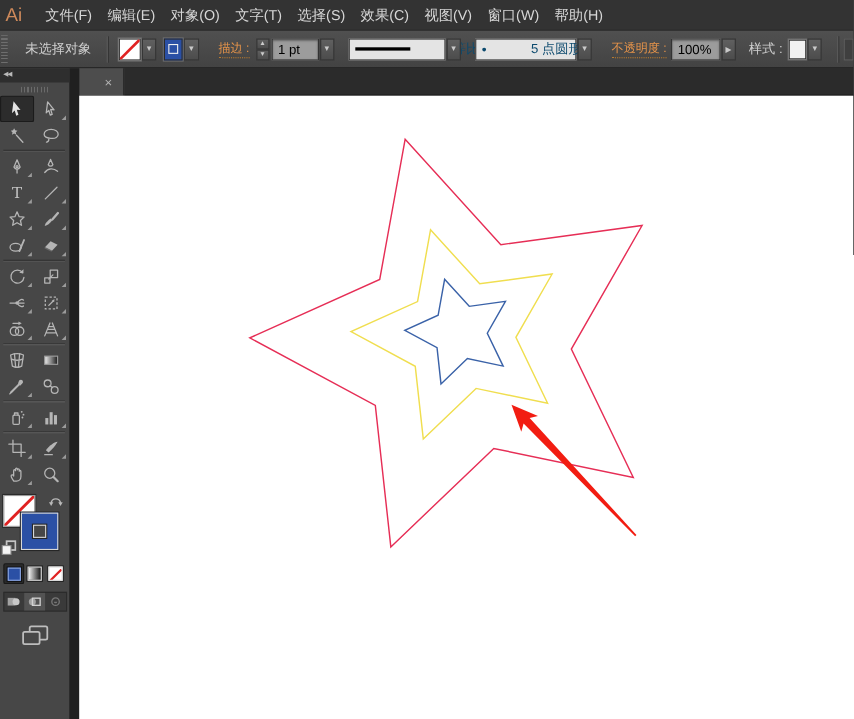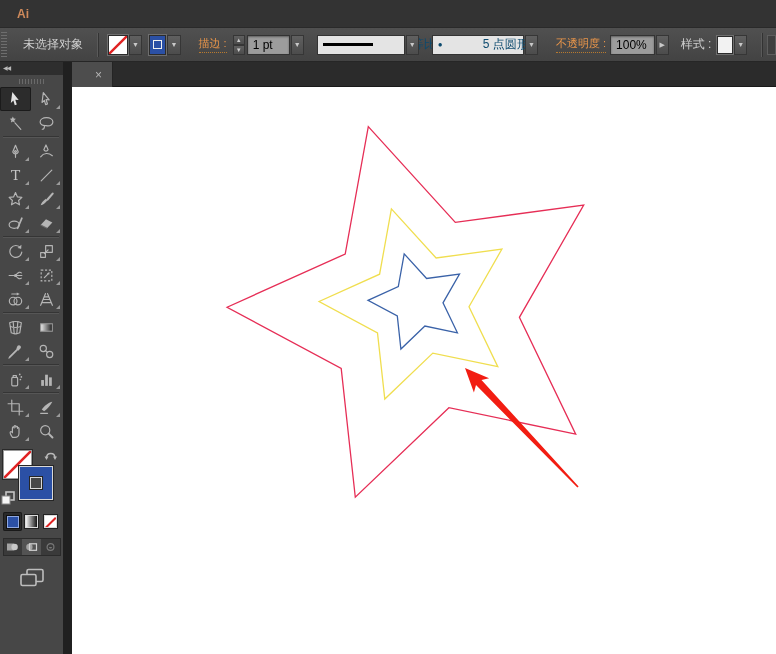--- a/index.html
+++ b/index.html
@@ -3,21 +3,21 @@
 <meta charset="utf-8">
 <style>
   * { margin:0; padding:0; box-sizing:border-box; }
   html,body { width:776px; height:654px; overflow:hidden; background:#222;
     font-family:"Liberation Sans","DejaVu Sans",sans-serif; }
   .screen { position:relative; width:776px; height:654px; background:#333; overflow:hidden; }
 
   
   .menubar { position:absolute; left:0; top:0; width:776px; height:28px; background:#333;
     display:flex; align-items:center; border-bottom:1px solid #2a2a2a; }
-  .ai-logo { color:#cf8a5b; font-weight:bold; font-size:12px; margin-left:17px; letter-spacing:0; }
+  .ai-logo { color:#cf8a5b; font-weight:normal; font-size:17px; margin-left:5px; letter-spacing:0; }
   .menus { display:flex; margin-left:14px; }
   .menu-item { color:#d6d6d6; font-size:13px; padding:0 7px; height:28px; line-height:28px; cursor:default; }
   .mb-right { position:absolute; left:556px; top:0; height:28px; display:flex; align-items:center; }
   .vdiv { width:1px; height:17px; background:#555; margin:0 0 0 6px; }
   .mini-app { width:19px; height:19px; margin-left:20px; background:#373737; border:2px solid #9e9e9e;
     border-radius:2px; color:#e0e0e0; font-size:9px; font-weight:bold; display:flex; align-items:center;
     justify-content:center; padding:0; }
   .ws-wrap { display:flex; align-items:center; margin-left:18px; }
   .ws-caret { color:#cfcfcf; font-size:7px; margin-left:3px; }
   .rocket { margin-left:14px; display:flex; align-items:center; }
@@ -112,20 +112,31 @@
   
   .canvas { position:absolute; left:72px; top:87px; width:704px; height:567px; background:#fff; }
 </style>
 </head>
 <body>
 
 <div class="screen">
 
   <header class="menubar">
     <span class="ai-logo">Ai</span>
+    <nav class="menus">
+      <span class="menu-item">文件(F)</span>
+      <span class="menu-item">编辑(E)</span>
+      <span class="menu-item">对象(O)</span>
+      <span class="menu-item">文字(T)</span>
+      <span class="menu-item">选择(S)</span>
+      <span class="menu-item">效果(C)</span>
+      <span class="menu-item">视图(V)</span>
+      <span class="menu-item">窗口(W)</span>
+      <span class="menu-item">帮助(H)</span>
+    </nav>
   </header>
 
   <div class="controlbar">
     <div class="cb-grip"></div>
     <span class="cb-status">未选择对象</span>
     <span class="cb-vdiv"></span>
 
     <span class="proxy fillp">
       <svg width="18" height="18" viewBox="0 0 18 18">
         <line x1="0" y1="18" x2="18" y2="0" stroke="#e02222" stroke-width="2.4"></line>

